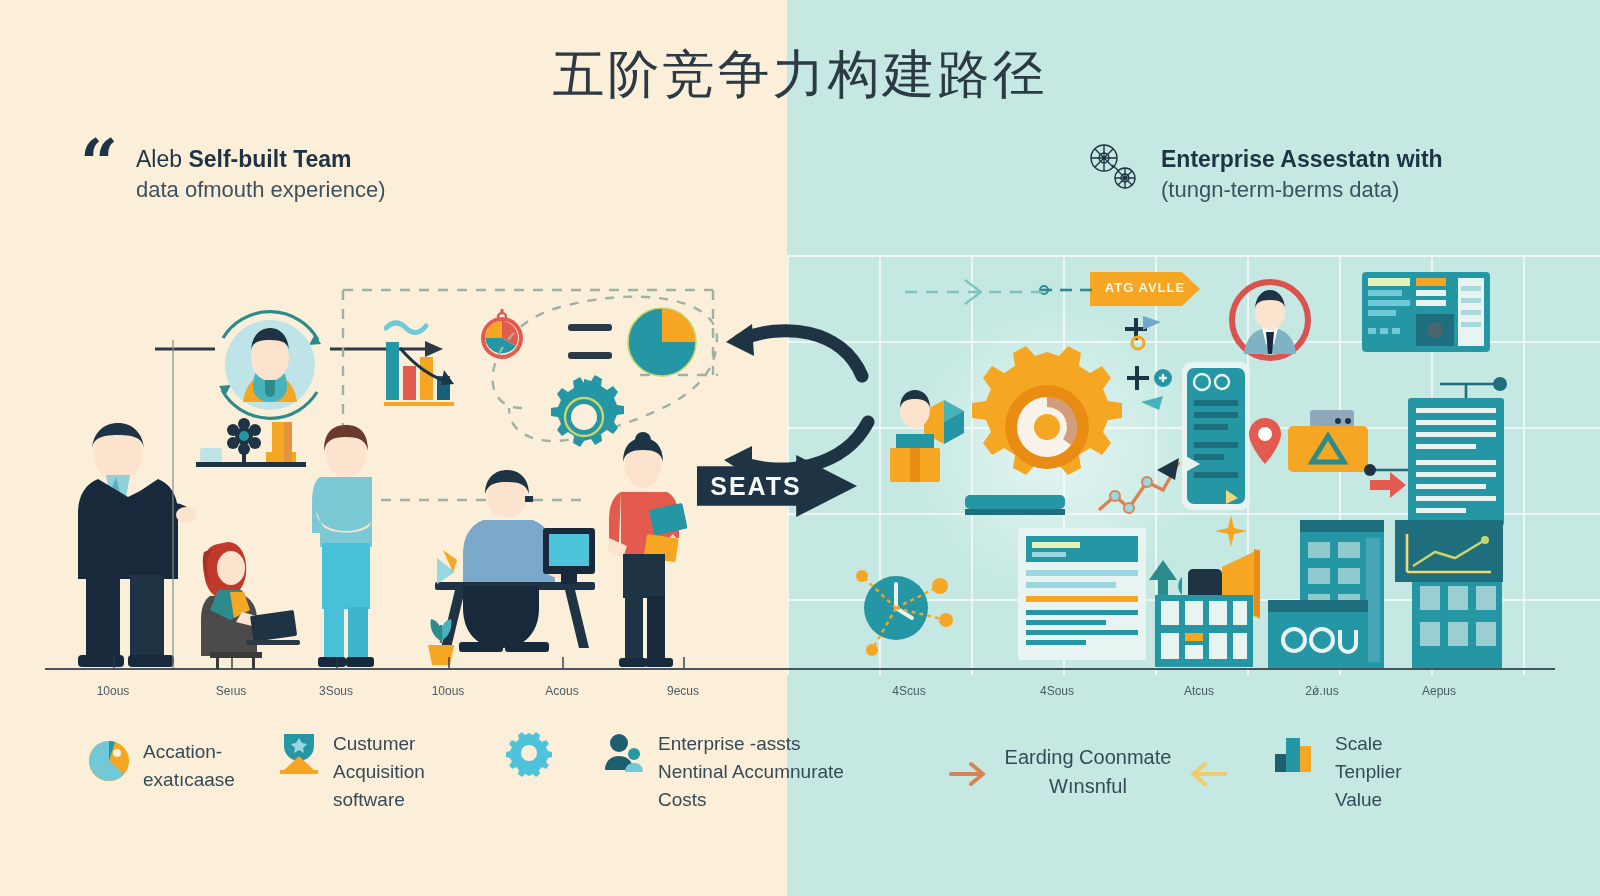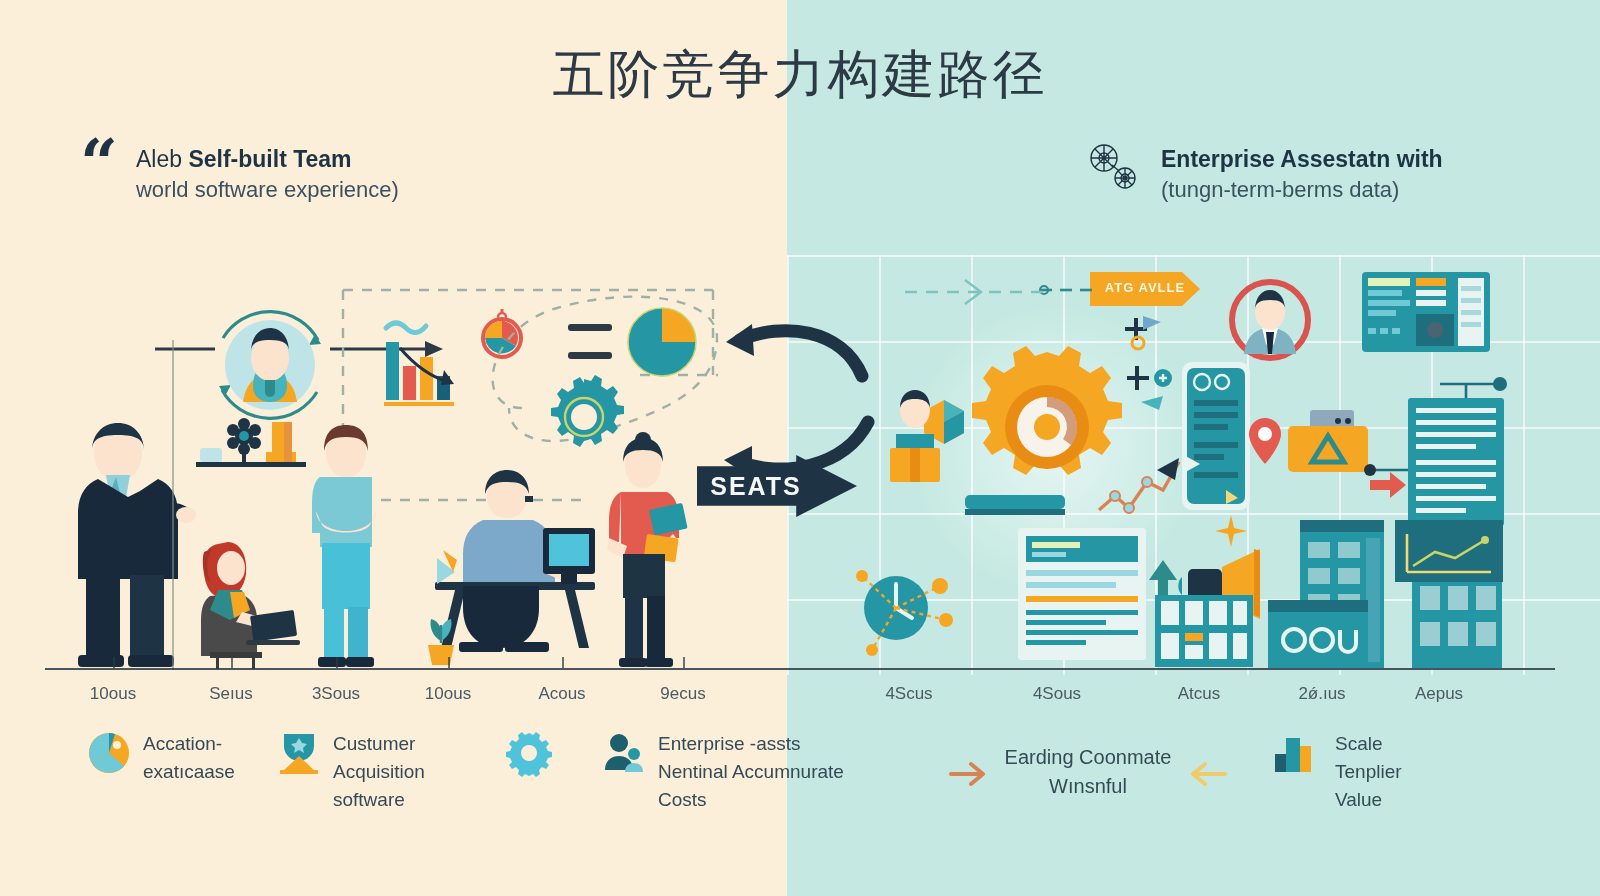--- a/index.html
+++ b/index.html
@@ -57,21 +57,21 @@
   }
   .swoosh{position:absolute;}
   .swoosh-a{left:722px;top:318px;}
   .swoosh-b{left:718px;top:408px;}
 
   
   .baseline{position:absolute;left:45px;top:668px;width:1510px;height:2px;background:#2B3A45;opacity:.85;}
   .tick{position:absolute;width:2px;height:11px;background:#2B3A45;opacity:.7;top:657px;}
 
   
-  .axis-lab{position:absolute;top:684px;font-size:17px;color:#4A5A63;transform:translateX(-50%);white-space:nowrap;}
+  .axis-lab{position:absolute;top:684px;font-size:12px;color:#4A5A63;transform:translateX(-50%);white-space:nowrap;}
 
   
   .legend{position:absolute;left:88px;top:730px;width:1440px;display:flex;}
   .lg{display:flex;gap:13px;align-items:flex-start;}
   .lg-ico{width:42px;height:42px;flex:0 0 42px;margin-top:2px;}
   .lg-txt{font-size:19px;line-height:1.48;color:#354A56;max-width:160px;}
   .lg-center{display:flex;align-items:center;gap:16px;}
   .lg-center .lg-txt{max-width:260px;text-align:center;font-size:20px;}
 
   .watermark{
@@ -89,21 +89,21 @@
   <div class="half half-right"></div>
   <div class="grid-bg"></div>
   <div class="glow"></div>
 
   <div class="title">五阶竞争力构建路径</div>
 
   <div class="hdr hdr-left">
     <div class="quote">“</div>
     <div class="hdr-txt">
       <div class="hdr-l1"><span>Aleb </span><b>Self-built Team</b></div>
-      <div class="hdr-l2">world software experience)</div>
+      <div class="hdr-l2">data ofmouth experience)</div>
     </div>
   </div>
 
   <div class="hdr hdr-right">
     <svg width="58" height="58" viewBox="0 0 58 58">
       <g stroke="#1E3344" stroke-width="1.4" fill="none">
         <circle cx="19" cy="18" r="13"></circle>
           <circle cx="19" cy="18" r="5"></circle>
         <path d="M19 5v26M6 18h26M10 9l18 18M28 9L10 27"></path>
         <circle cx="40" cy="38" r="10"></circle>
@@ -594,21 +594,21 @@
   <div class="axis-lab" style="left:683px;">9ecus</div>
 
   <div class="axis-lab" style="left:909px;">4Scus</div>
   <div class="axis-lab" style="left:1057px;">4Sous</div>
   <div class="axis-lab" style="left:1187px;margin-left:12px;">Atcus</div>
   <div class="axis-lab" style="left:1322px;">2ǿ.ıus</div>
   <div class="axis-lab" style="left:1439px;">Aepus</div>
 
   <div class="legend">
 
-    <div class="lg" style="width:190px;">
+    <div class="lg" style="width:190px;margin-top:8px;">
       <svg class="lg-ico" viewBox="0 0 42 42">
         <circle cx="21" cy="21" r="20" fill="#F5A623"></circle>
         <path d="M21 21v-20a20 20 0 0 1 6 1z" fill="#2596A4"></path>
         <path d="M21 21L6 34A20 20 0 0 1 21 1z" fill="#6FC9D6"></path>
         <path d="M21 21l15 13A20 20 0 0 1 6 34z" fill="#6FC9D6"></path>
         <circle cx="29" cy="13" r="4" fill="#FCEFDA"></circle>
       </svg>
       <div class="lg-txt" style="white-space:pre-line;">Accation-
 exatıcaase</div>
     </div>

